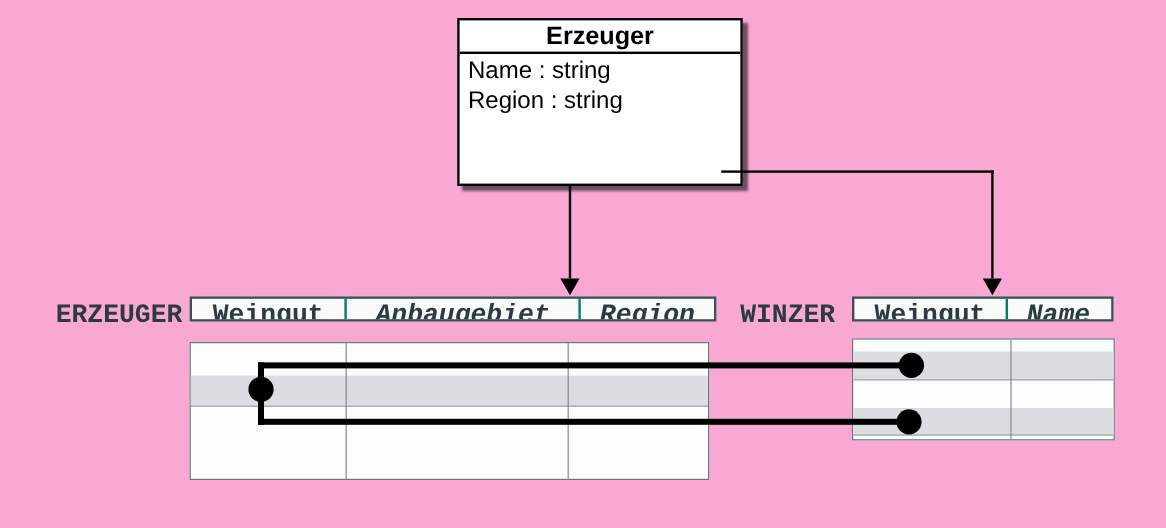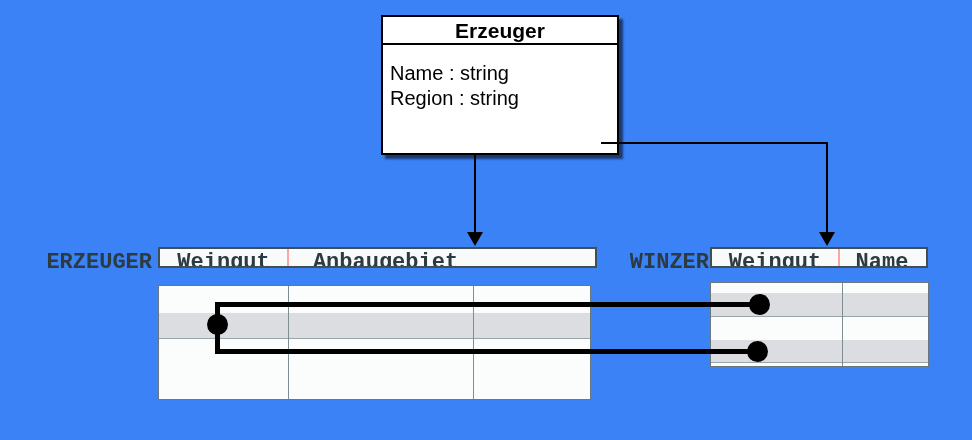--- a/index.html
+++ b/index.html
@@ -3,21 +3,21 @@
 <meta charset="utf-8">
 <style>
   html,body{margin:0;padding:0;}
   body{
     font-family:"Liberation Sans", sans-serif;
     background:#f8f8f9;
   }
   .canvas{
     position:relative;
     width:972px;height:440px;
-    background:#3b82f6;
+    background:#f9a8d4;
     overflow:hidden;
   }
 
   
   .class-box{
     position:absolute;
     left:381px;top:15px;
     width:238px;height:140px;
     box-sizing:border-box;
     background:#ffffff;
@@ -27,21 +27,20 @@
   }
   .class-title{
     height:26px;line-height:27px;
     text-align:center;
     font-size:21px;font-weight:bold;
     color:#000;
     border-bottom:2px solid #000;
   }
   .class-attrs{
     padding:2px 0 0 7px;
-    margin-top:14px;
   }
   .class-attr{
     font-size:20px;
     line-height:25px;
     color:#000;
     white-space:nowrap;
   }
 
   
   .line{position:absolute;background:#000;z-index:4;}
@@ -79,21 +78,21 @@
     box-sizing:border-box;
     font-family:"Liberation Mono", monospace;
     font-weight:bold;
     font-size:22px;
     color:#2c3b42;
     text-align:center;
     line-height:27px;
     overflow:hidden;
     white-space:nowrap;
   }
-  .hcell + .hcell{border-left:2px solid #fca5a5;}
+  .hcell + .hcell{border-left:2px solid #0f766e;font-style:italic;}
   .tbl-body{
     position:absolute;
     box-sizing:border-box;
     border:1px solid #68787c;
     background:#fbfcfc;
     z-index:1;
   }
   .stripe{
     position:absolute;left:0;right:0;
     background:#dcdde1;
@@ -130,28 +129,29 @@
   <div class="arrow-head-down" style="left:467px;top:232px;"></div>
 
   <div class="line" style="left:601px;top:142px;width:227px;height:2px;"></div>
   <div class="line" style="left:826px;top:142px;width:2px;height:90px;"></div>
   <div class="arrow-head-down" style="left:819px;top:232px;"></div>
 
   <div class="tbl-label" style="left:28px;top:248px;width:124px;">ERZEUGER</div>
   <div class="tbl-header" style="left:158px;top:247px;width:439px;">
     <div class="hcell" style="width:127px;">Weingut</div>
     <div class="hcell" style="width:195px;">Anbaugebiet</div>
+    <div class="hcell" style="width:113px;">Region</div>
   </div>
   <div class="tbl-body" style="left:158px;top:285px;width:433px;height:115px;">
     <div class="stripe" style="top:27px;height:25px;"></div>
     <div class="vdiv" style="left:129px;"></div>
     <div class="vdiv" style="left:314px;"></div>
   </div>
 
-  <div class="tbl-label" style="left:604px;top:248px;width:105px;">WINZER</div>
+  <div class="tbl-label" style="left:591px;top:248px;width:105px;">WINZER</div>
   <div class="tbl-header" style="left:710px;top:247px;width:218px;">
     <div class="hcell" style="width:126px;">Weingut</div>
     <div class="hcell" style="width:86px;">Name</div>
   </div>
   <div class="tbl-body" style="left:710px;top:282px;width:219px;height:85px;">
     <div class="stripe" style="top:10px;height:23px;"></div>
     <div class="stripe" style="top:57px;height:22px;"></div>
     <div class="vdiv" style="left:131px;"></div>
   </div>
 

